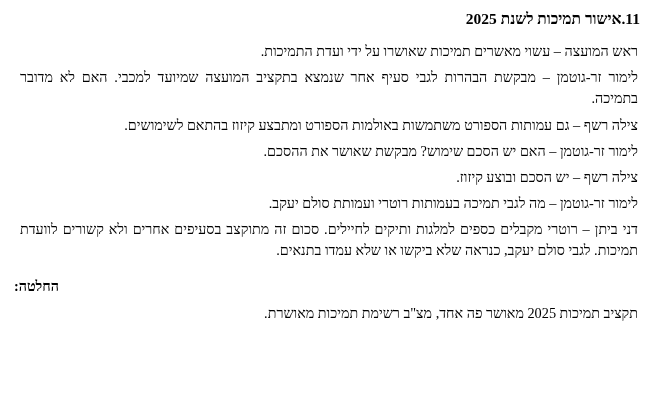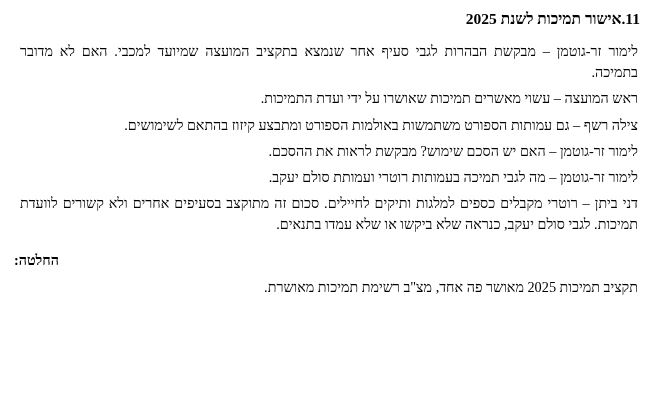--- a/index.html
+++ b/index.html
@@ -58,24 +58,25 @@
   }
 </style>
 </head>
 <body>
 
 <div class="page">
 
   <h1 class="doc-title">11.אישור תמיכות לשנת 2025</h1>
 
   <div class="body-block">
+    <p class="para">ראש המועצה – עשוי מאשרים תמיכות שאושרו על ידי ועדת התמיכות.</p>
     <p class="para">לימור זר-גוטמן – מבקשת הבהרות לגבי סעיף אחר שנמצא בתקציב המועצה שמיועד למכבי. האם לא מדובר בתמיכה.</p>
-    <p class="para">ראש המועצה – עשוי מאשרים תמיכות שאושרו על ידי ועדת התמיכות.</p>
     <p class="para">צילה רשף – גם עמותות הספורט משתמשות באולמות הספורט ומתבצע קיזוז בהתאם לשימושים.</p>
-    <p class="para tight">לימור זר-גוטמן – האם יש הסכם שימוש? מבקשת לראות את ההסכם.</p>
+    <p class="para tight">לימור זר-גוטמן – האם יש הסכם שימוש? מבקשת שאושר את ההסכם.</p>
+    <p class="para tight">צילה רשף – יש הסכם ובוצע קיזוז.</p>
     <p class="para tight">לימור זר-גוטמן – מה לגבי תמיכה בעמותות רוטרי ועמותת סולם יעקב.</p>
     <p class="para">דני ביתן – רוטרי מקבלים כספים למלגות ותיקים לחיילים. סכום זה מתוקצב בסעיפים אחרים ולא קשורים לוועדת תמיכות. לגבי סולם יעקב, כנראה שלא ביקשו או שלא עמדו בתנאים.</p>
   </div>
 
   <h2 class="section-heading">החלטה:</h2>
   <p class="closing">תקציב תמיכות 2025 מאושר פה אחד, מצ"ב רשימת תמיכות מאושרת.</p>
 
 </div>
 
 </body></html>

